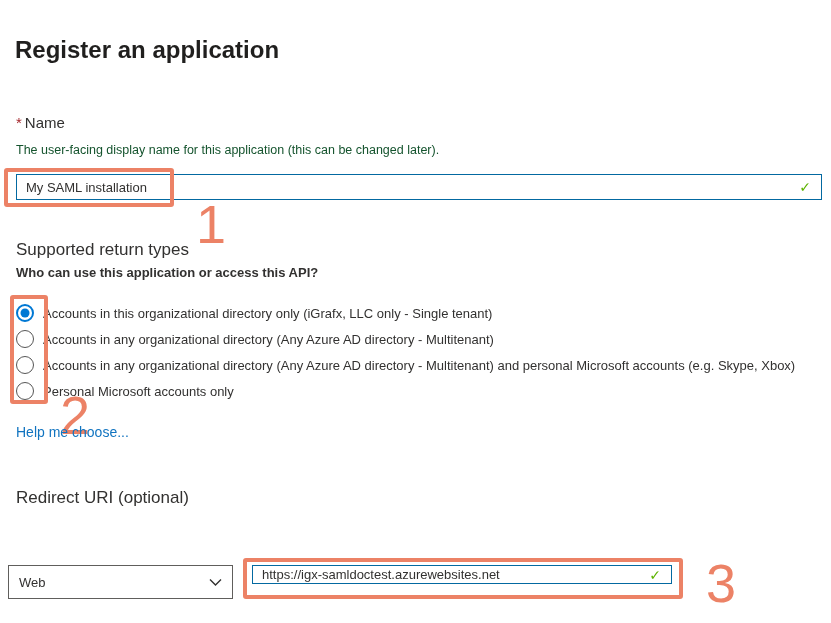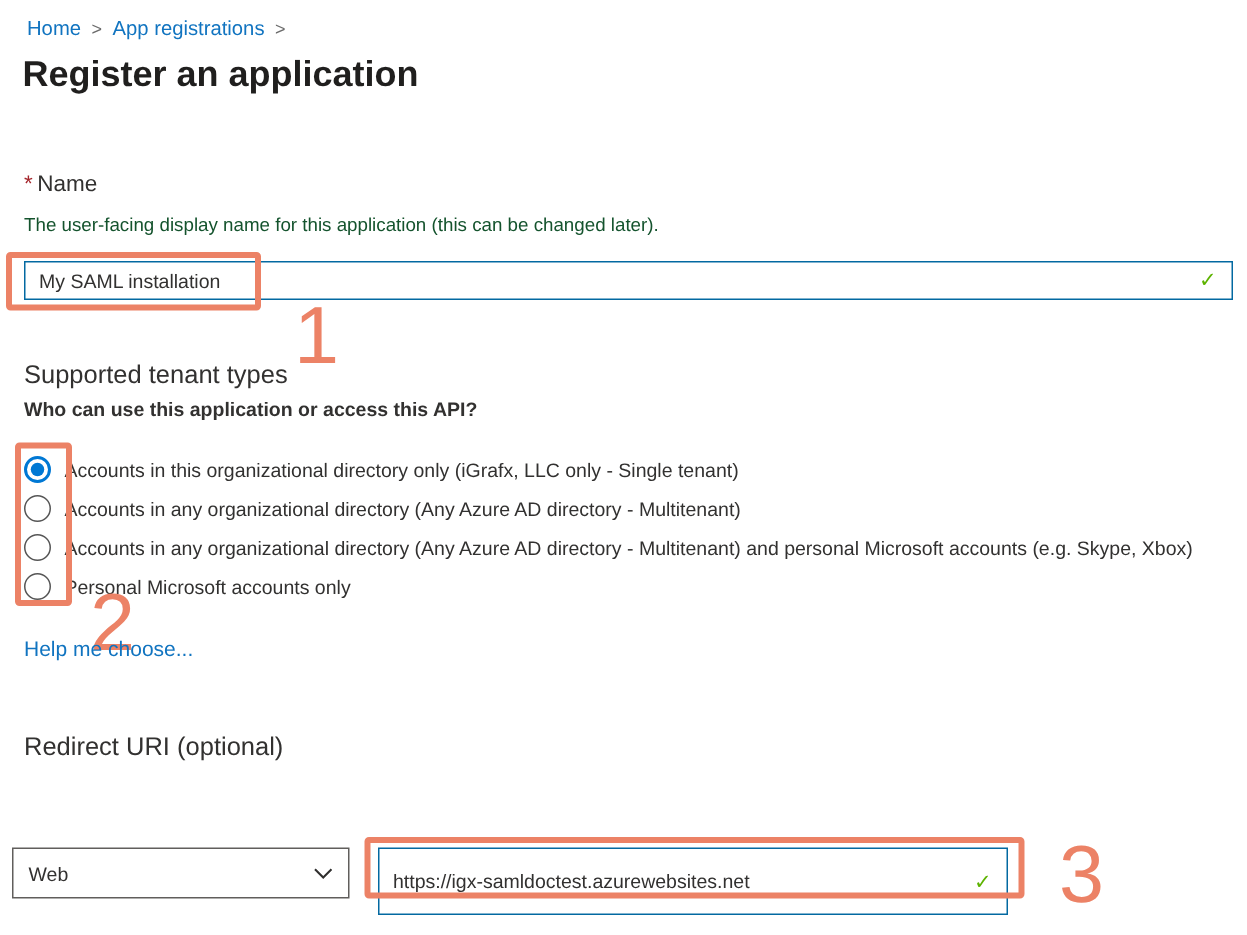--- a/index.html
+++ b/index.html
@@ -78,47 +78,44 @@
   .redirect-desc { position: absolute; left: 16px; top: 515px; width: 808px; font-size: 13px; line-height: 16.5px; color: #323130; }
 
   .platform-select {
     position: absolute; left: 8px; top: 565px; width: 225px; height: 27px;
     border: 1px solid #605e5c; background: #fff;
     display: flex; align-items: center;
     padding: 16px 10px; font-size: 13px; cursor: pointer;
   }
   .platform-select .chev { margin-left: auto; display: flex; align-items: center; }
 
-  .input-wrap-uri { left: 252px; top: 565px; width: 420px; height: 45px; }
+  .input-wrap-uri { left: 252px; top: 565px; width: 420px; height: 19px; }
 </style>
 </head>
 <body>
 
 <div class="page">
 
-  <nav class="breadcrumb">
-    <a>Home</a><span class="crumb-sep">&gt;</span><a>App registrations</a><span class="crumb-sep">&gt;</span>
-  </nav>
 
   <h1 class="page-title">Register an application</h1>
 
   <div class="name-label">
     <span class="req-marker">*</span><span>Name</span>
   </div>
   <div class="name-desc">The user-facing display name for this application (this can be changed later).</div>
 
   <div class="input-wrap input-wrap-name">
     <input class="text-input" type="text" value="My SAML installation" style="">
     <span class="valid-check">✓</span>
   </div>
 
   <div class="annot annot-1"></div>
   <div class="annot-num num-1">1</div>
 
-  <div class="section-heading heading-account">Supported tenant types</div>
+  <div class="section-heading heading-account">Supported return types</div>
   <div class="question">Who can use this application or access this API?</div>
 
   <div class="radio-list">
     <div class="radio-row">
       <span class="radio checked"></span>
       <span class="radio-label">Accounts in this organizational directory only (iGrafx, LLC only - Single tenant)</span>
     </div>
     <div class="radio-row">
       <span class="radio"></span>
       <span class="radio-label">Accounts in any organizational directory (Any Azure AD directory - Multitenant)</span>

